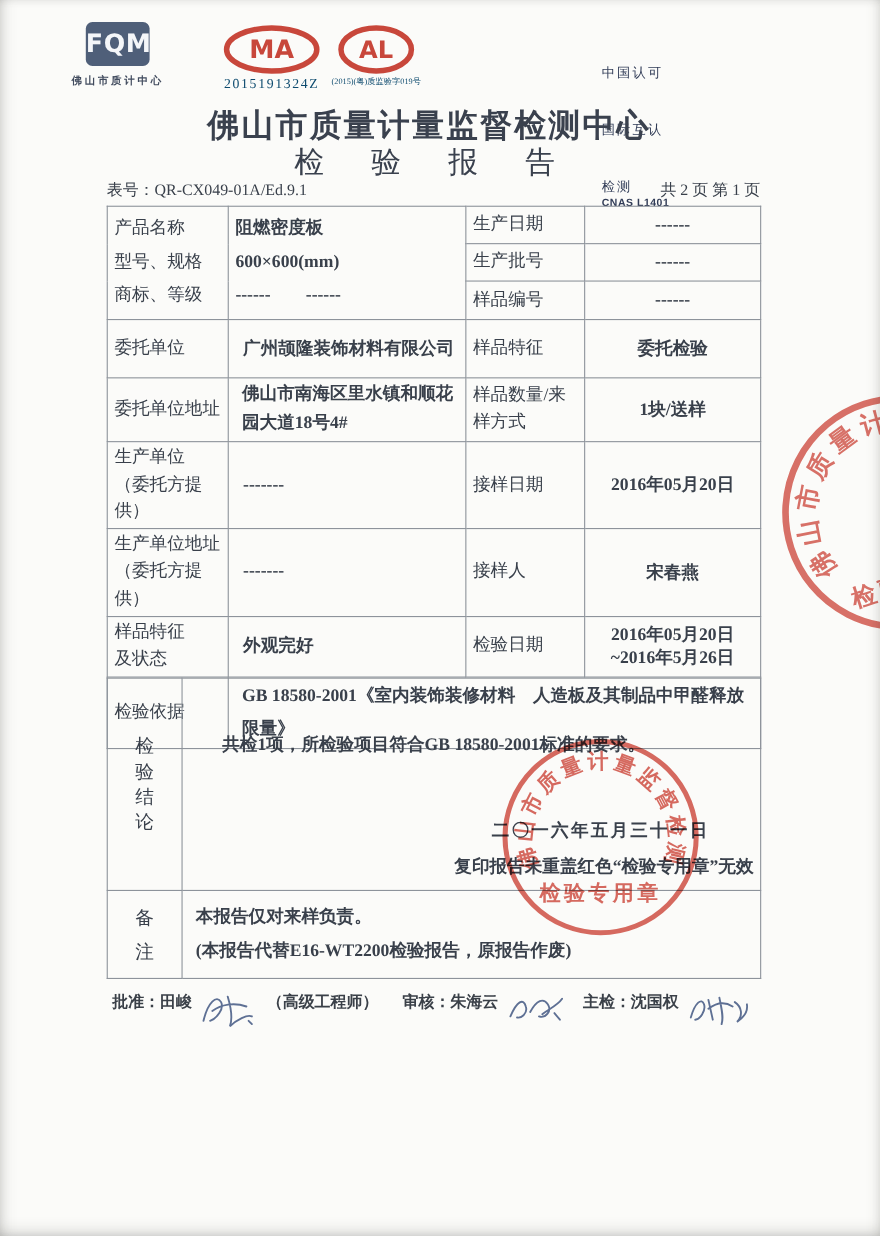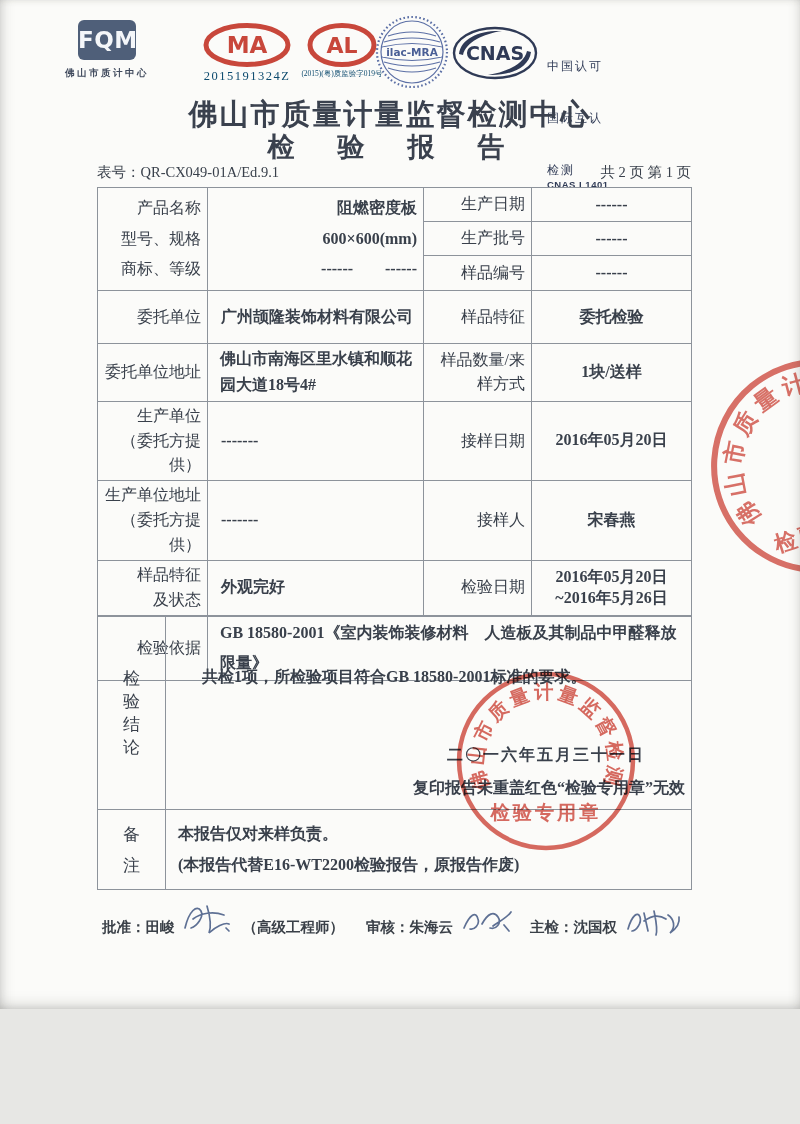--- a/index.html
+++ b/index.html
@@ -1,18 +1,18 @@
 <!DOCTYPE html>
 <html><head>
 <meta charset="utf-8">
 <style>
   html,body{margin:0;padding:0;background:#e7e7e4;}
   *{box-sizing:border-box;}
   .page{
-    position:relative;width:800px;height:1009px;margin:0 auto;overflow:hidden;
+    position:relative;width:800px;height:1124px;margin:0 auto;overflow:hidden;
     background:#fbfbf9;
     box-shadow:inset 10px 0 14px -10px rgba(90,90,85,.35),
                inset -8px 0 12px -8px rgba(90,90,85,.25),
                inset 0 -12px 16px -12px rgba(90,90,85,.4),
                inset 0 6px 10px -8px rgba(90,90,85,.2);
     font-family:"Liberation Serif","DejaVu Serif",serif;
     color:#39404b;
   }
   
   .fqm-wrap{position:absolute;left:48px;top:20px;width:118px;text-align:center;}
@@ -28,47 +28,47 @@
   .cnas-text{position:absolute;left:547px;top:20px;color:#313c57;font-family:"Liberation Sans",sans-serif;}
   .ct-line{font-size:12px;line-height:11px;letter-spacing:2px;margin-top:41px;}
   .ct-noline{display:flex;align-items:baseline;margin-top:1px;white-space:nowrap;}
   .ct-testing{font-size:8.5px;font-weight:bold;letter-spacing:.5px;margin-right:5px;}
   .ct-no{font-family:"Liberation Serif",serif;font-weight:bold;font-size:16px;color:#2c3750;}
   .ct-cert{font-size:9.5px;font-weight:bold;margin-top:3px;letter-spacing:.5px;}
   
   .org-title{position:absolute;left:0;top:95px;width:780px;text-align:center;
     font-size:29px;font-weight:bold;letter-spacing:2px;color:#3a414e;}
   .doc-title{position:absolute;left:0;top:129px;width:780px;text-align:center;
-    font-size:27px;font-weight:bold;letter-spacing:8px;color:#3a414e;}
+    font-size:27px;font-weight:normal;letter-spacing:8px;color:#3a414e;}
   .meta-row{position:absolute;left:97px;top:163px;width:594px;display:flex;justify-content:space-between;
     font-size:14.5px;color:#39404b;}
   
   table{border-collapse:collapse;table-layout:fixed;}
   td{border:1px solid #8d939b;font-size:16px;color:#39404b;padding:2px 6px;vertical-align:middle;}
   .tbl1{position:absolute;left:97px;top:187px;width:594px;}
   .tbl2{position:absolute;left:97px;top:616px;width:594px;}
-  .lbl{text-align:right;line-height:1.55;}
+  .lbl{text-align:left;line-height:1.55;}
   .val{font-weight:bold;}
   .val-c{text-align:center;font-weight:bold;}
   .val-l{text-align:left;font-weight:bold;padding-left:13px;}
   .lines div{line-height:1.9;}
   .addr{line-height:1.65;padding-left:12px;}
   .basis{padding-left:12px;line-height:1.9;}
   .vlab{height:100%;display:flex;flex-direction:column;justify-content:space-between;align-items:center;
     padding:14px 0;font-size:17px;}
   .vlab2{height:100%;display:flex;flex-direction:column;justify-content:center;align-items:center;
     gap:8px;font-size:17px;}
   .conc-cell{position:relative;padding:0;}
   .conc-text{position:absolute;left:36px;top:50px;font-weight:bold;white-space:nowrap;}
   .conc-date{position:absolute;right:46px;top:128px;font-weight:bold;letter-spacing:2px;white-space:nowrap;}
   .conc-note{position:absolute;right:6px;top:161px;font-weight:bold;white-space:nowrap;}
   .rem-cell{padding:8px 12px;vertical-align:top;}
   .rem-cell div{line-height:1.95;font-weight:bold;}
   
-  .footer{position:absolute;left:102px;top:901px;width:586px;display:flex;align-items:flex-end;
+  .footer{position:absolute;left:102px;top:901px;width:586px;display:flex;align-items:flex-start;
     font-size:14.5px;color:#3a4048;font-weight:600;white-space:nowrap;}
   .footer .t-normal{font-weight:600;}
   .sig{flex:0 0 auto;}
   
   .stamp{position:absolute;mix-blend-mode:multiply;}
   .stamp-main{left:450px;top:665px;opacity:.82;}
   .stamp-edge{left:702px;top:350px;opacity:.78;transform:rotate(-18deg);}
   .red-mark{display:block;margin:0 auto;}
 </style>
 </head>
@@ -90,43 +90,21 @@
   </div>
 
   <div class="cal-wrap">
     <svg class="red-mark" width="72" height="46" viewBox="0 0 72 46">
       <ellipse cx="36" cy="23" rx="32" ry="19.5" fill="none" stroke="#c8473b" stroke-width="5"></ellipse>
       <text x="36" y="31" text-anchor="middle" font-family="DejaVu Sans, sans-serif" font-size="22" font-weight="bold" fill="#c8473b">AL</text>
     </svg>
     <div class="mark-num small">(2015)(粤)质监验字019号</div>
   </div>
 
-  <div class="ilac-wrap">
-    <svg width="76" height="76" viewBox="0 0 76 76">
-      <circle cx="38" cy="38" r="35" fill="none" stroke="#5b6fa5" stroke-width="2.2" stroke-dasharray="1.6 2.4"></circle>
-      <circle cx="38" cy="38" r="31" fill="none" stroke="#5b6fa5" stroke-width="1.2"></circle>
-      <path d="M14,22 Q38,14 62,22" fill="none" stroke="#5b6fa5" stroke-width="1.1"></path>
-      <path d="M10,28 Q38,20 66,28" fill="none" stroke="#5b6fa5" stroke-width="1.1"></path>
-      <path d="M8,33 Q38,26 68,33" fill="none" stroke="#5b6fa5" stroke-width="1.1"></path>
-      <path d="M8,43 Q38,50 68,43" fill="none" stroke="#5b6fa5" stroke-width="1.1"></path>
-      <path d="M10,48 Q38,56 66,48" fill="none" stroke="#5b6fa5" stroke-width="1.1"></path>
-      <path d="M14,54 Q38,62 62,54" fill="none" stroke="#5b6fa5" stroke-width="1.1"></path>
-      <rect x="9" y="33.5" width="58" height="9.5" fill="#fbfbf9"></rect>
-      <text x="38" y="41.5" text-anchor="middle" font-family="DejaVu Sans, sans-serif" font-size="10.5" font-weight="bold" fill="#4a5f96">ilac-MRA</text>
-    </svg>
-  </div>
-
-  <div class="cnas-wrap">
-    <svg width="86" height="54" viewBox="0 0 86 54">
-      <ellipse cx="43" cy="27" rx="41" ry="25" fill="none" stroke="#2f3a56" stroke-width="2.4"></ellipse>
-      <path d="M7,28 C9,12 28,4 50,5 C31,8 14,16 11,29 Z" fill="#2f3a56"></path>
-      <path d="M79,26 C77,42 58,50 36,49 C55,46 72,38 75,25 Z" fill="#2f3a56"></path>
-      <text x="43" y="34" text-anchor="middle" font-family="DejaVu Sans, sans-serif" font-size="19" font-weight="bold" fill="#2f3a56">CNAS</text>
-    </svg>
-  </div>
+
 
   <div class="cnas-text">
     <div class="ct-line">中国认可</div>
     <div class="ct-line">国际互认</div>
     <div class="ct-line">检测</div>
     <div class="ct-cert">CNAS L1401</div>
   </div>
 
   <div class="org-title">佛山市质量计量监督检测中心</div>
   <div class="doc-title">检　验　报　告</div>

